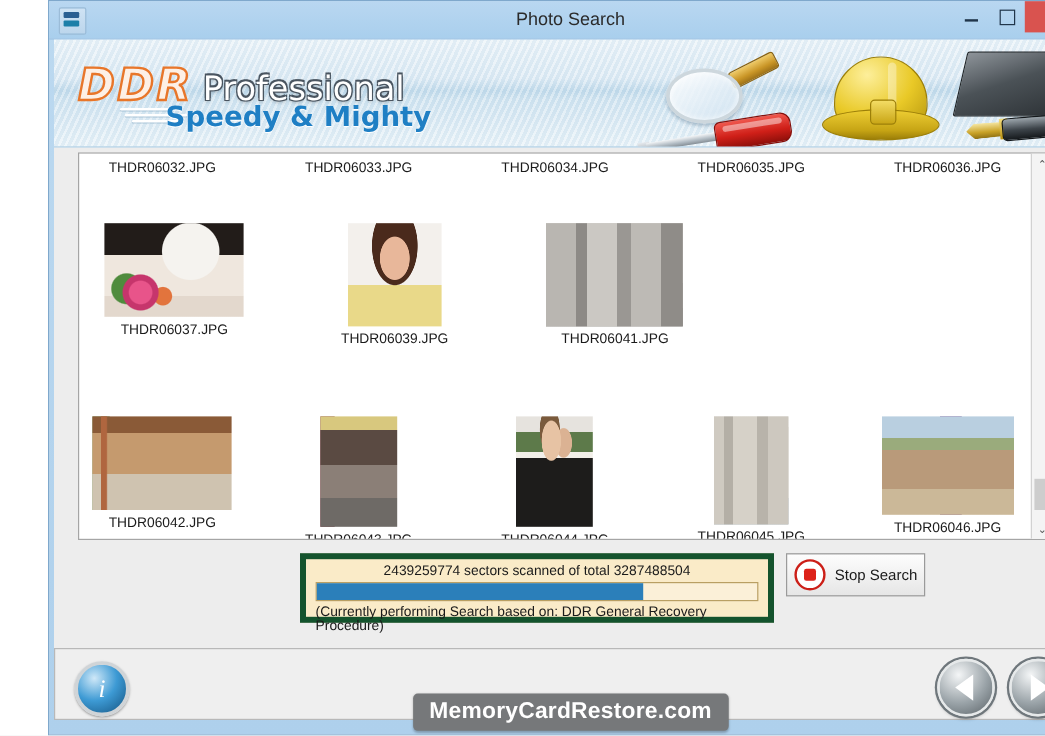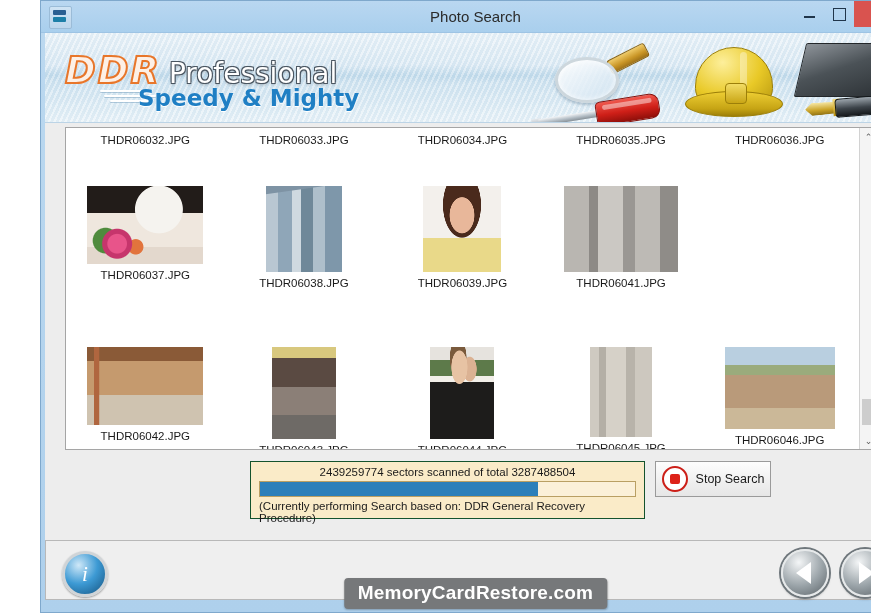--- a/index.html
+++ b/index.html
@@ -134,21 +134,21 @@
   
   .body-area{
     margin:0 4px;background:#ededed;padding:8px 0 0 0;height:435px;box-sizing:border-box;
     position:relative;
   }
   .thumb-panel{
     position:absolute;left:20px;top:4px;width:812px;height:323px;
     background:#ffffff;border:1px solid #a5a5a5;box-sizing:border-box;overflow:hidden;
   }
   .thumb-scroll{position:absolute;left:0;top:0;right:17px;bottom:0;}
-  .row{display:flex;width:100%;}
+  .row{display:flex;width:100%;gap:25px;}
   .cell{width:20%;display:flex;flex-direction:column;align-items:center;}
   .cell .label{font-size:11.5px;color:#1a1a1a;white-space:nowrap;}
   .thumb{
     width:116px;height:78px;background:#dfe3e6;border:0;display:block;
   }
   .thumb.tall{width:64px;height:92px;}
   .thumb.tall2{width:64px;height:92px;}
   .row1{height:38px;align-items:flex-start;padding-top:6px;}
   .row2{height:145px;padding-top:14px;}
   .row3{height:140px;padding-top:16px;}
@@ -158,21 +158,21 @@
     position:absolute;right:0;top:0;width:17px;height:100%;
     background:#f4f4f4;border-left:1px solid #d2d2d2;box-sizing:border-box;
   }
   .sb-btn{width:17px;height:17px;display:flex;align-items:center;justify-content:center;
     background:#f4f4f4;color:#5a5a5a;font-size:9px;cursor:default;}
   .sb-btn.down{position:absolute;bottom:0;left:0;}
   .sb-thumb{position:absolute;left:2px;bottom:24px;width:13px;height:26px;background:#cdcdcd;}
   
   .progress-box{
     position:absolute;left:205px;top:338px;width:395px;height:58px;
-    background:#faebc8;border:1px solid #14532d;box-sizing:border-box;
+    background:#faebc8;border:5px solid #14532d;box-sizing:border-box;
     padding:4px 8px;
   }
   .prog-title{font-size:11.5px;color:#1a1a1a;text-align:center;}
   .prog-track{
     margin-top:3px;height:16px;background:#fbf0d8;border:1px solid #b99f63;box-sizing:border-box;
   }
   .prog-fill{height:100%;background:#2b7fba;}
   .prog-sub{font-size:11.5px;color:#1a1a1a;margin-top:3px;}
   .stop-btn{
     position:absolute;left:610px;top:338px;width:116px;height:36px;
@@ -346,24 +346,20 @@
             <div class="label">THDR06036.JPG</div>
           </div>
         </div>
 
         <div class="row row2">
           <div class="cell">
             <div class="thumb t-rose"></div>
             <div class="label below">THDR06037.JPG</div>
           </div>
           <div class="cell">
-            <div class="thumb t-glass" style="width:76px;height:86px;"></div>
-            <div class="label below">THDR06038.JPG</div>
-          </div>
-          <div class="cell">
             <div class="thumb t-girl" style="width:78px;height:86px;"></div>
             <div class="label below">THDR06039.JPG</div>
           </div>
           <div class="cell">
             <div class="thumb t-street" style="width:114px;height:86px;"></div>
             <div class="label below">THDR06041.JPG</div>
           </div>
         </div>
 
         <div class="row row3">

